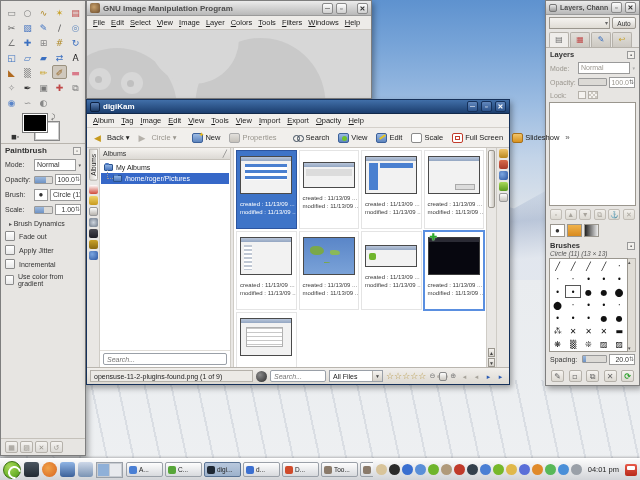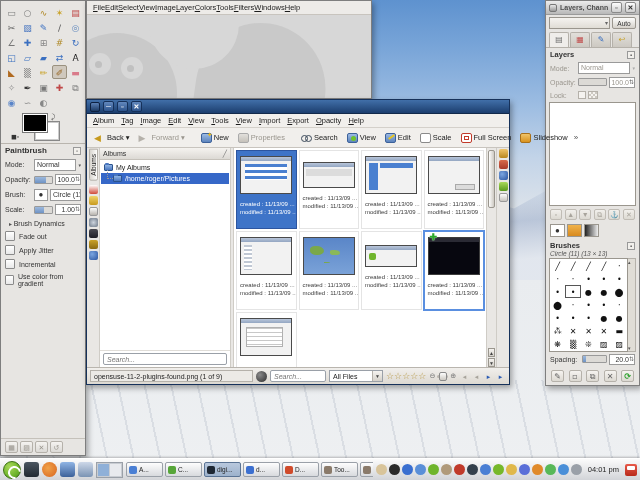--- a/index.html
+++ b/index.html
@@ -44,21 +44,21 @@
   .brushbox{width:14px;height:12px;border:1px solid #9a9a9a;background:#fff;text-align:center;line-height:10px;font-size:8px}
   .field{flex:1;height:12px;border:1px solid #9a9a9a;background:#fff;font-size:7px;line-height:10px;padding:0 2px;overflow:hidden;white-space:nowrap}
   .expander{padding:3px 4px 2px 8px;font-size:7px;color:#333}
   .expander::before{content:"▸ ";font-size:6px;color:#555}
   .chk{display:flex;align-items:center;gap:4px;padding:2px 4px;font-size:7px;color:#333}
   .chk::before{content:"";width:8px;height:8px;border:1px solid #8a8a8a;background:linear-gradient(#fff,#e8e8e8);border-radius:1px}
   .tofoot{margin-top:auto;display:flex;gap:2px;padding:2px 4px;border-top:1px solid #c5c1ba}
   .tofoot span{width:13px;height:12px;border:1px solid #b5b1aa;background:linear-gradient(#f5f3f0,#dcdad6);color:#9a968e;font-size:7px;line-height:11px;text-align:center;border-radius:2px}
   
   #gimpmain{left:86px;top:0;width:286px;height:99px;display:flex;flex-direction:column}
-  #gimp-menubar{display:flex;padding:2px 6px;font-size:7.5px;color:#1c1c1c;background:#edebe8;border-bottom:1px solid #c8c4be}
+  #gimp-menubar{display:flex;gap:6px;padding:2px 6px;font-size:7.5px;color:#1c1c1c;background:#edebe8;border-bottom:1px solid #c8c4be}
   .mitem{display:inline-block;cursor:default}
   .mitem::first-letter{text-decoration:underline}
   .canvas{flex:1;background:#d7d7d7;position:relative;overflow:hidden}
   .wb1{position:absolute;left:-30px;top:18px;width:120px;height:120px;border-radius:50%;background:#c9c9c9}
   .wb2{position:absolute;left:62px;top:-36px;width:90px;height:90px;border-radius:50%;background:#d7d7d7}
   .wb3{position:absolute;left:110px;top:8px;width:130px;height:110px;border-radius:50% 50% 0 0/60% 60% 0 0;background:#c9c9c9;transform:rotate(8deg)}
   .wbe{position:absolute;width:22px;height:22px;border-radius:50%;background:#d7d7d7}
   .wbe i{position:absolute;left:6px;top:8px;width:7px;height:7px;border-radius:50%;background:#c0c0c0;display:block}
   
   #digikam{left:86px;top:99px;width:424px;height:286px;border:1px solid #16315a;display:flex;flex-direction:column;background:#efeeec;z-index:5}
@@ -288,20 +288,28 @@
       </div>
     <div class="tofoot" data-name="tool-options-footer">
       <span data-name="save-options-button">▦</span>
       <span data-name="restore-options-button">▨</span>
       <span data-name="delete-options-button">✕</span>
       <span data-name="reset-options-button">↺</span>
     </div>
   </div>
 
   <div class="win" id="gimpmain" data-name="gimp-main-window">
+    <div class="tb inact" data-name="gimp-titlebar">
+      <span class="wicon" style="background:radial-gradient(circle at 40% 40%,#c8a06a,#6a4a2a)" data-name="wilber-icon"></span>
+      <span class="ttl" data-name="gimp-title">GNU Image Manipulation Program</span>
+      <span class="tbtn" data-name="minimize-button">─</span>
+      <span class="tbtn" data-name="maximize-button">▫</span>
+      <span class="gap4"></span>
+      <span class="tbtn" data-name="close-button">✕</span>
+    </div>
     <div id="gimp-menubar" data-name="gimp-menubar">
         <span class="mitem" data-name="gimp-menu-file">File</span>
         <span class="mitem" data-name="gimp-menu-edit">Edit</span>
         <span class="mitem" data-name="gimp-menu-select">Select</span>
         <span class="mitem" data-name="gimp-menu-view">View</span>
         <span class="mitem" data-name="gimp-menu-image">Image</span>
         <span class="mitem" data-name="gimp-menu-layer">Layer</span>
         <span class="mitem" data-name="gimp-menu-colors">Colors</span>
         <span class="mitem" data-name="gimp-menu-tools">Tools</span>
         <span class="mitem" data-name="gimp-menu-filters">Filters</span>
@@ -317,20 +325,21 @@
         </span>
       <span class="wbe" style="left:34px;top:42px" data-name="wilber-eye">
           <i></i>
         </span>
     </div>
   </div>
 
   <div class="win" id="digikam" data-name="digikam-window">
     <div class="tb act" data-name="digikam-titlebar">
       <span class="wicon" style="background:linear-gradient(#5a7fb4,#1c3a63);border:1px solid #0e2140" data-name="digikam-app-icon"></span>
+      <span class="ttl" data-name="digikam-title">digiKam</span>
       <span class="tbtn" data-name="minimize-button">─</span>
       <span class="tbtn" data-name="maximize-button">▫</span>
       <span class="tbtn" data-name="close-button">✕</span>
     </div>
     <div id="dk-menubar" data-name="digikam-menubar">
         <span class="mitem" data-name="digikam-menu-album">Album</span>
         <span class="mitem" data-name="digikam-menu-tag">Tag</span>
         <span class="mitem" data-name="digikam-menu-image">Image</span>
         <span class="mitem" data-name="digikam-menu-edit">Edit</span>
         <span class="mitem" data-name="digikam-menu-view">View</span>
@@ -342,21 +351,21 @@
         <span class="mitem" data-name="digikam-menu-help">Help</span>
       </div>
     <div id="dk-toolbar" data-name="digikam-toolbar">
         <span class="dkbtn" data-name="toolbar-back-button">
           <span class="tbicon" data-name="back-icon"></span>
           <span data-name="toolbar-button-label">Back</span>
           <span data-name="dropdown-arrow-icon">▾</span>
         </span>
         <span class="dkbtn dis" data-name="toolbar-forward-button">
           <span class="tbicon" data-name="forward-icon"></span>
-          <span data-name="toolbar-button-label">Forward</span>
+          <span data-name="toolbar-button-label">Circle</span>
           <span data-name="dropdown-arrow-icon">▾</span>
         </span>
         <span class="sep" data-name="toolbar-separator"></span>
         <span class="dkbtn" data-name="toolbar-new-button">
           <span class="tbicon" data-name="new-album-icon"></span>
           <span data-name="toolbar-button-label">New</span>
         </span>
         <span class="dkbtn dis" data-name="toolbar-properties-button">
           <span class="tbicon" data-name="properties-icon"></span>
           <span data-name="toolbar-button-label">Properties</span>

